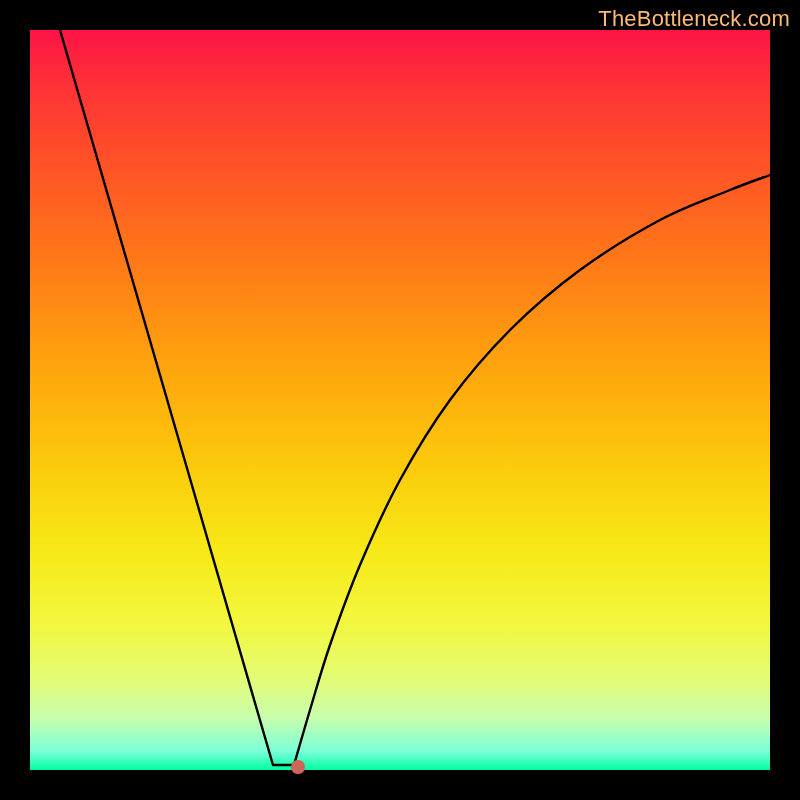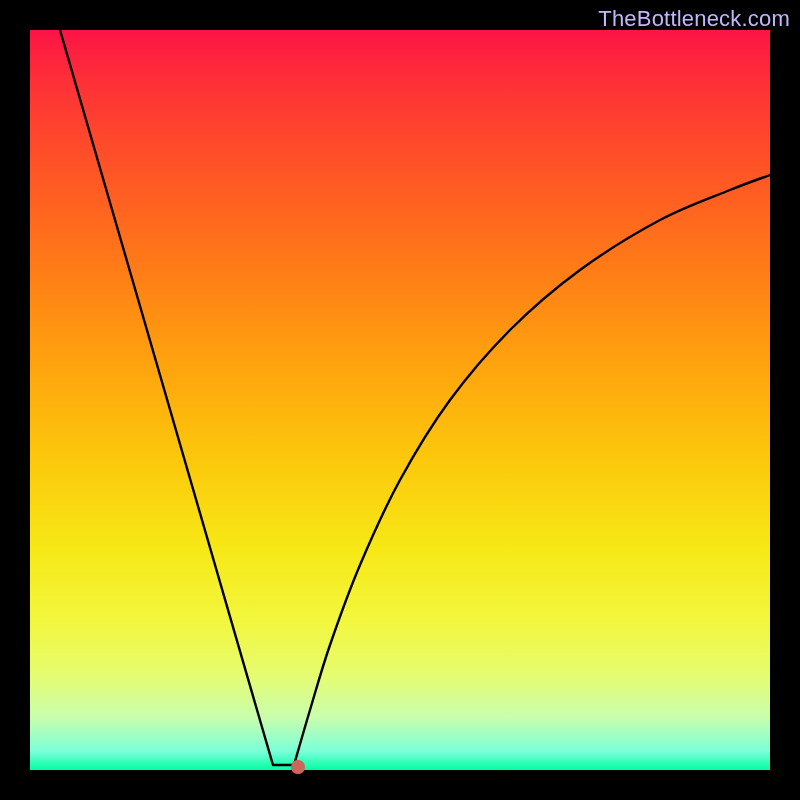--- a/index.html
+++ b/index.html
@@ -36,21 +36,21 @@
       #e6fc6f 87%,
       #c8feae 93%,
       #7affd9 97.5%,
       #00ffa3 100%
     );
   }
   .watermark {
     position: absolute;
     top: 6px;
     right: 10px;
-    color: #c4b5fd;
+    color: #fdba74;
     font-size: 22px;
     font-weight: 500;
     letter-spacing: 0.2px;
     user-select: none;
   }
   svg.curve {
     position: absolute;
     left: 0;
     top: 0;
     width: 740px;

